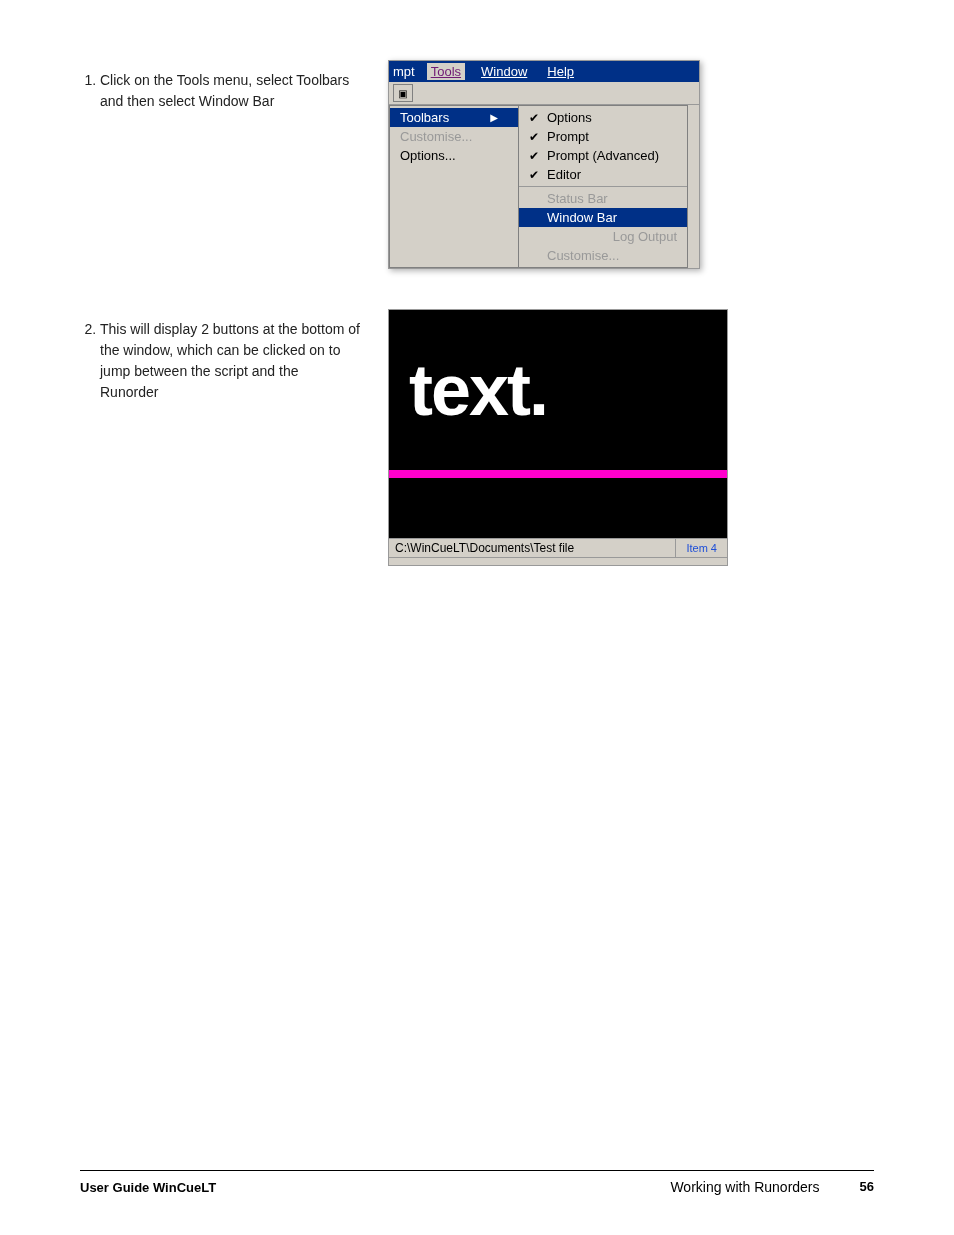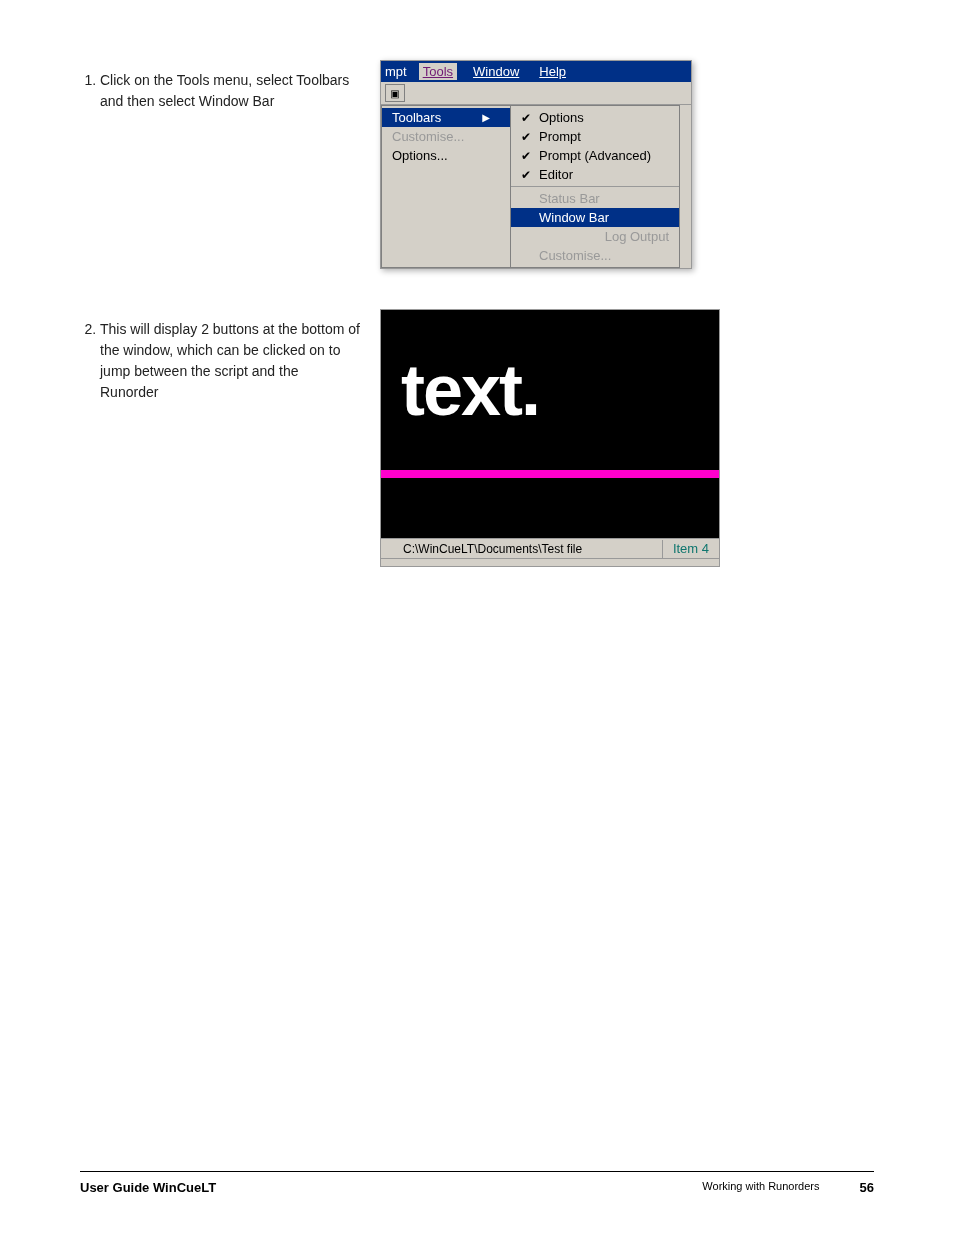--- a/index.html
+++ b/index.html
@@ -23,21 +23,21 @@
 
     .content-area {
       display: flex;
       flex-direction: column;
       gap: 40px;
     }
 
     .step {
       display: flex;
       align-items: flex-start;
-      gap: 20px;
+      gap: 28px;
     }
 
     .step-text {
       flex: 0 0 280px;
       padding-top: 10px;
     }
 
     .step-description {
       font-size: 14px;
       line-height: 1.5;
@@ -184,35 +184,34 @@
       background: #000;
       height: 60px;
     }
 
     .window-status-bar {
       background: #d4d0c8;
       display: flex;
       align-items: center;
       font-size: 12px;
       border-top: 1px solid #999;
-      padding-left: 16px;
     }
 
     .status-path {
       flex: 1;
       padding: 2px 6px;
       border-right: 1px solid #999;
       font-size: 12px;
       color: #000;
     }
 
     .status-item {
       padding: 2px 10px;
-      font-size: 13px;
-      color: #0f766e;
+      font-size: 11px;
+      color: #1d4ed8;
     }
 
     .window-bottom-bar {
       background: #d4d0c8;
       height: 8px;
       border-top: 1px solid #999;
     }
 
     
     .toolbar-area {
@@ -252,21 +251,21 @@
     .footer-left {
       font-weight: bold;
     }
 
     .footer-right {
       display: flex;
       gap: 40px;
     }
 
     .footer-section {
-      font-size: 11px;
+      font-size: 14px;
     }
 
     .footer-page {
       font-weight: bold;
     }
 
     
     .mpt-label {
       font-size: 13px;
       color: white;

